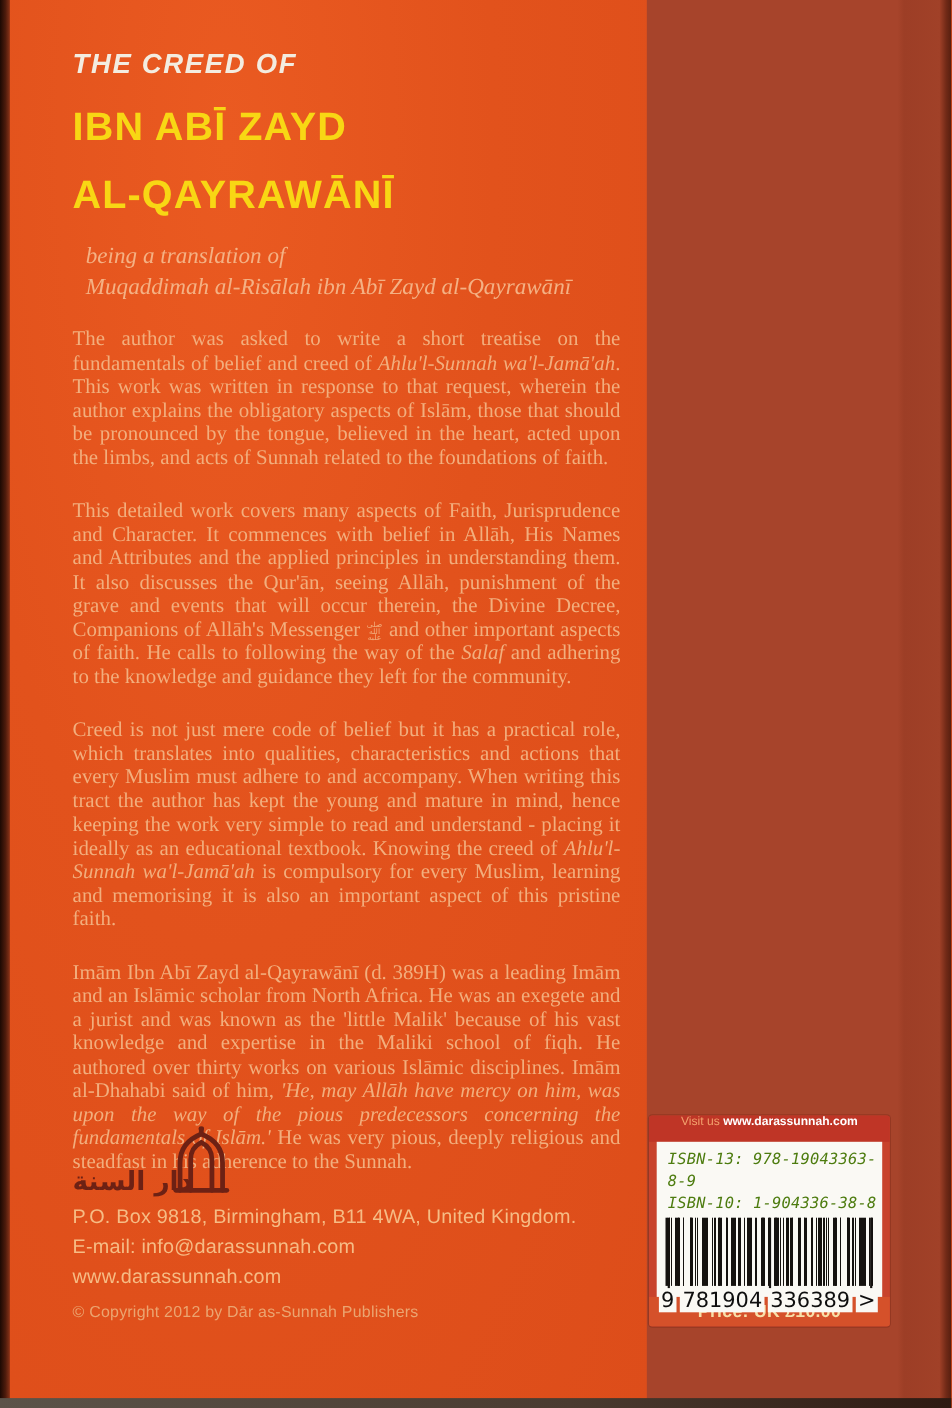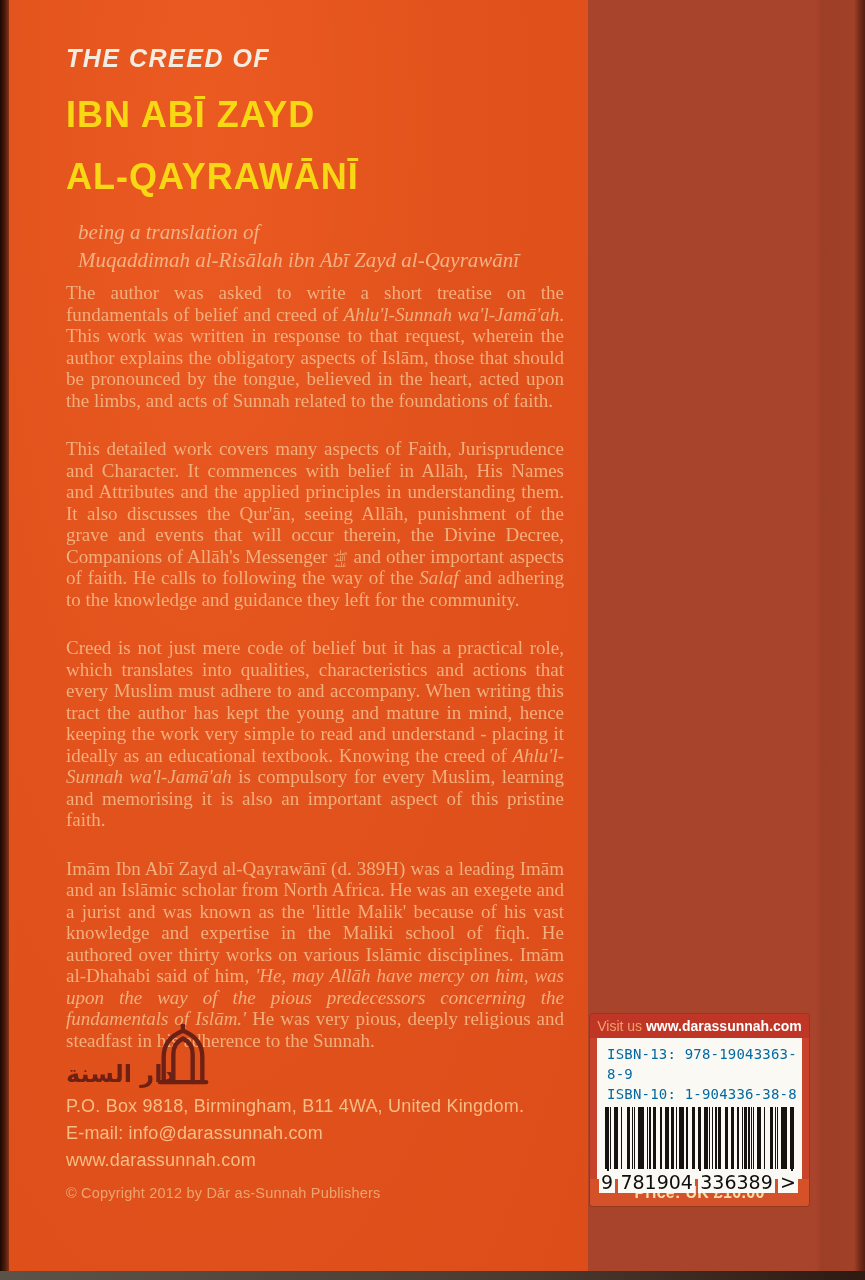--- a/index.html
+++ b/index.html
@@ -33,21 +33,21 @@
     margin:0;line-height:28px;font-style:italic;
   }
   .big-title{
     margin:12px 0 0 0;font-size:36px;font-weight:700;letter-spacing:1px;
     color:#f8d714;line-height:62px;
   }
   .subtitle{
     margin-top:10px;font-family:"Liberation Serif",serif;font-style:italic;
     font-size:21px;color:#f4b184;line-height:28px;margin-left:12px;
   }
-  .paras{margin-top:8px;}
+  .paras{margin-top:24px;}
   .paras p{
     margin:0 0 27px 0;font-family:"Liberation Serif",serif;
     font-size:19px;line-height:21.5px;color:#f2ae7d;
     text-align:justify;
   }
   .paras p .it{font-style:italic;}
   .arabic-small{
     display:inline-block;font-family:"DejaVu Sans",sans-serif;
     font-size:7px;line-height:6px;width:16px;max-height:17px;overflow:hidden;
     vertical-align:middle;color:#f2ae7d;text-align:center;
@@ -66,31 +66,31 @@
   }
   .pub-line{font-size:18px;color:#f6bc85;margin-top:6px;letter-spacing:0.2px;}
   .copyright{font-size:14.5px;color:#eba571;margin-top:14px;letter-spacing:0.2px;}
 
   .bc-block{
     position:absolute;left:590px;top:1014px;width:219px;height:192px;
     background:#c8432c;border-radius:3px;overflow:hidden;
     box-shadow:0 0 0 1px rgba(90,20,8,0.25);
   }
   .visit-bar{
-    height:24px;background:#bf3526;display:flex;align-items:center;justify-content:center;
-    font-size:14px;white-space:pre;
+    height:24px;background:#bf3526;display:flex;justify-content:center;
+    font-size:11px;white-space:pre;
   }
   .visit-prefix{color:#f2a06c;}
   .visit-url{color:#ffffff;font-weight:700;}
   .white-panel{
     margin:0 7px;height:141px;background:#faf9f4;position:relative;
   }
   .isbns{
     padding:6px 0 0 10px;font-family:"DejaVu Sans Mono","Liberation Mono",monospace;
-    font-size:14px;line-height:20px;color:#0369a1;letter-spacing:0.2px;
+    font-size:14px;line-height:20px;color:#4d7c0f;letter-spacing:0.2px;font-style:italic;
   }
   .bars{
     position:relative;margin:3px auto 0 auto;width:190px;height:62px;
     background-color:#faf9f4;
     background-image:
       repeating-linear-gradient(90deg,#15120f 0 2px,transparent 2px 5px,#15120f 5px 6px,transparent 6px 11px),
       repeating-linear-gradient(90deg,transparent 0 3px,#15120f 3px 4px,transparent 4px 9px,#15120f 9px 12px,transparent 12px 13px);
   }
   .guard{position:absolute;top:0;width:2px;height:78px;background:#15120f;}
   .g-left{left:2px;} .g-mid{left:94px;} .g-right{right:2px;}

